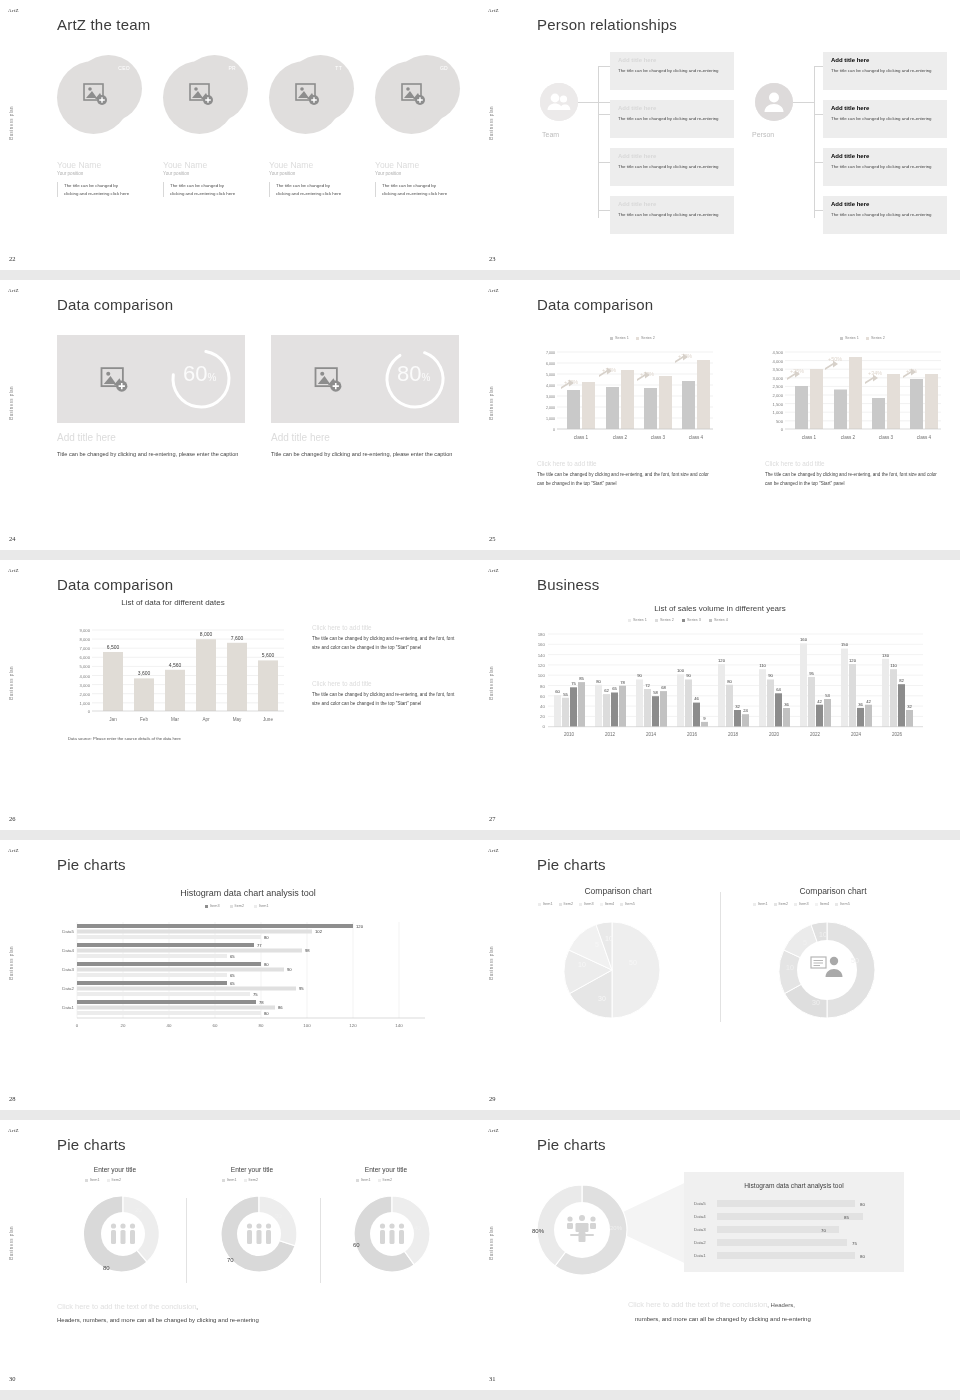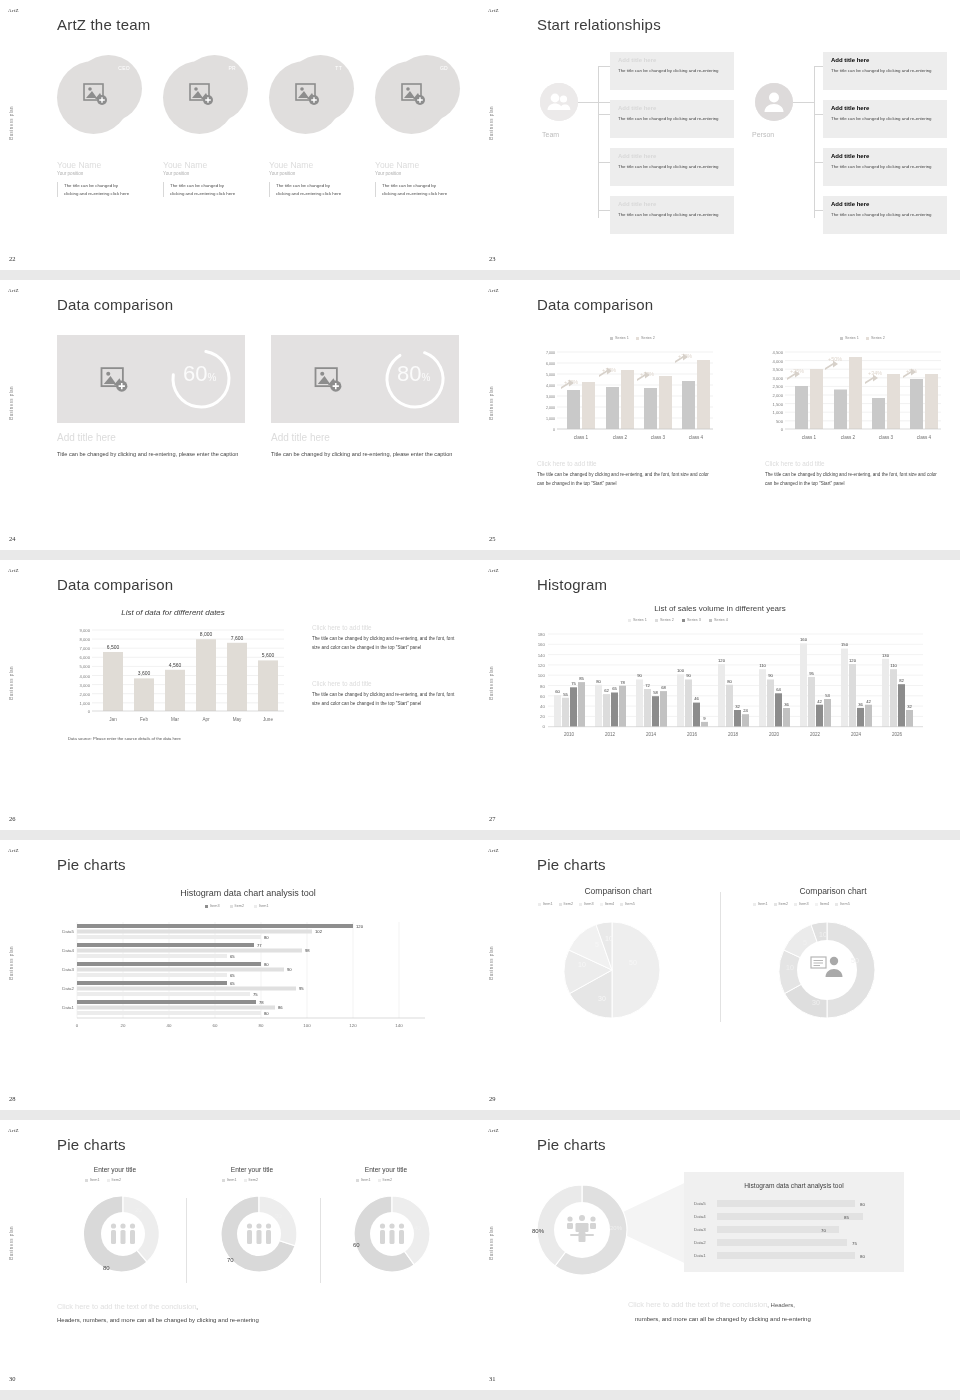--- a/index.html
+++ b/index.html
@@ -158,21 +158,21 @@
     </div>
 
     <div class="pagenum">22</div>
   </div>
   </div>
 
   <div class="slide-wrap">
   <div class="slide">
     <div class="brand">ArtZ</div>
     <div class="vtext">Business plan</div>
-    <div class="title">Start relationships</div>
+    <div class="title">Person relationships</div>
 
     <div class="circ-ic" style="left:60px; top:83px;">
       <svg width="38" height="38" viewBox="0 0 38 38">
             <circle cx="19" cy="19" r="19" fill="#eceaea"></circle>
             <circle cx="15" cy="15" r="4.4" fill="#fff"></circle>
             <circle cx="23.5" cy="16" r="3.6" fill="#fff"></circle>
             <path d="M7.5 27c0-4.2 3.4-6.6 7.5-6.6s7.5 2.4 7.5 6.6z" fill="#fff"></path>
             <path d="M20 27c0-3.6 2-5.6 5-5.6 3.2 0 5.3 2 5.3 5.6z" fill="#fff"></path>
           </svg>
     </div>
@@ -426,21 +426,21 @@
     <div class="pagenum">25</div>
   </div>
   </div>
 
   <div class="slide-wrap">
   <div class="slide">
     <div class="brand">ArtZ</div>
     <div class="vtext">Business plan</div>
     <div class="title">Data comparison</div>
 
-    <div class="ct" style="left:62px; top:48px; width:222px;font-style:italic;">List of data for different dates</div>
+    <div class="ct" style="left:62px; top:38px; width:222px;">List of data for different dates</div>
     <div class="chart" style="left:62px; top:62px;">
       <svg width="225" height="125" viewBox="0 0 225 125">
         <g stroke="#e3e3e3" stroke-width="0.5">
           <line x1="30" y1="8" x2="222" y2="8"></line>
               <line x1="30" y1="17.1" x2="222" y2="17.1"></line>
           <line x1="30" y1="26.2" x2="222" y2="26.2"></line>
               <line x1="30" y1="35.3" x2="222" y2="35.3"></line>
           <line x1="30" y1="44.4" x2="222" y2="44.4"></line>
               <line x1="30" y1="53.5" x2="222" y2="53.5"></line>
           <line x1="30" y1="62.6" x2="222" y2="62.6"></line>
@@ -494,21 +494,21 @@
     <div class="side-b" style="left:312px; top:130px; width:145px;">The title can be changed by clicking and re-entering, and the font, font size and color can be changed in the top "Start" panel</div>
 
     <div class="pagenum">26</div>
   </div>
   </div>
 
   <div class="slide-wrap">
   <div class="slide">
     <div class="brand">ArtZ</div>
     <div class="vtext">Business plan</div>
-    <div class="title">Histogram</div>
+    <div class="title">Business</div>
 
     <div class="ct" style="left:60px; top:44px; width:360px;">List of sales volume in different years</div>
     <div class="leg" style="left:148px; top:58px;">
       <span><i style="background:#ebebeb"></i><span>Series 1</span></span>
       <span style="margin-left:7px;"><i style="background:#dcdcdc"></i><span>Series 2</span></span>
       <span style="margin-left:7px;"><i style="background:#8c8c8c"></i><span>Series 3</span></span>
       <span style="margin-left:7px;"><i style="background:#c2c2c2"></i><span>Series 4</span></span>
     </div>
 
     <div class="chart" style="left:38px; top:66px;">

